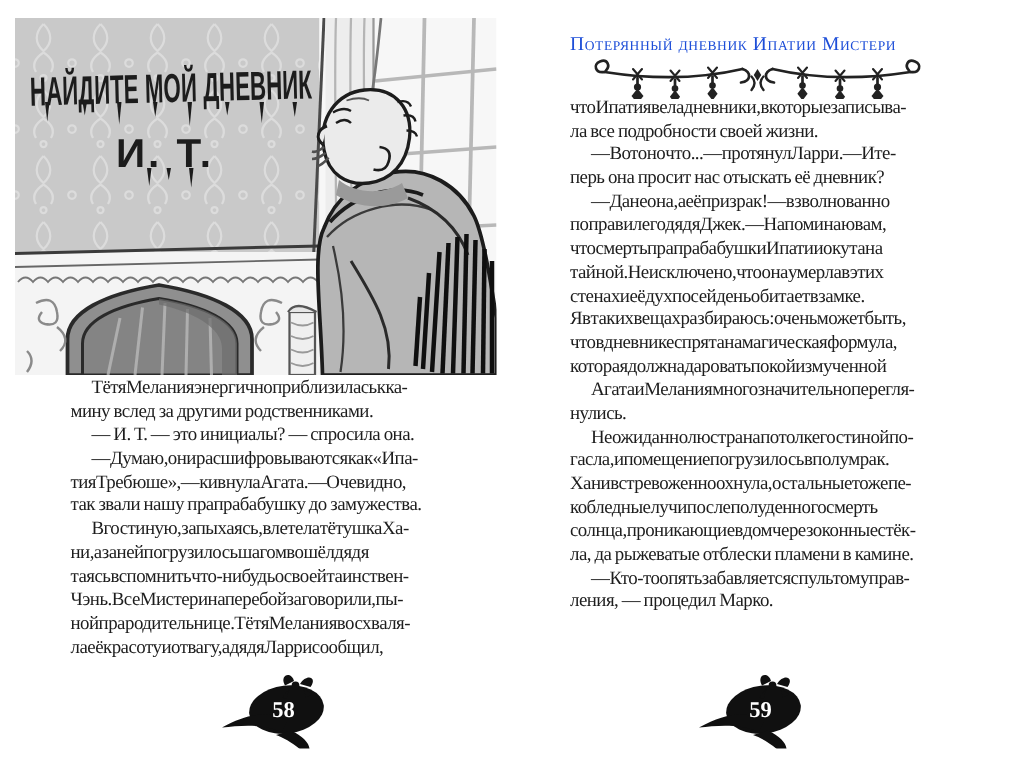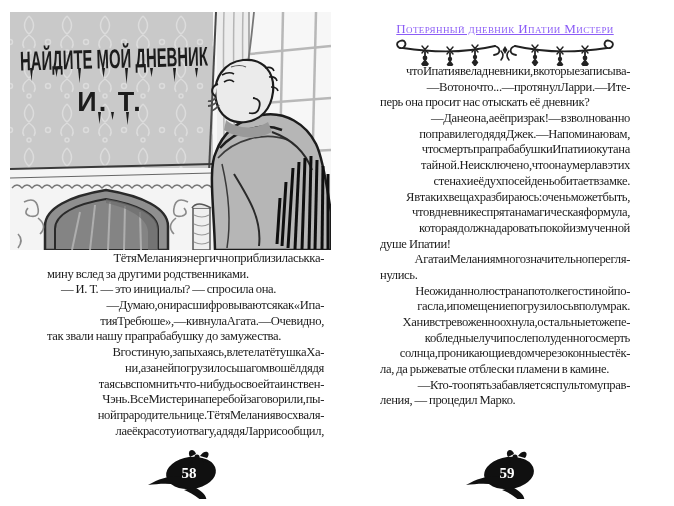--- a/index.html
+++ b/index.html
@@ -17,36 +17,34 @@
   .text-col{
     position:absolute;
     font-size:12.6px;
     letter-spacing:-0.35px;
     word-spacing:-0.5px;
     color:#1d1d1d;
   }
   #left-text{left:47px;top:251px;width:277px;}
   #right-text{left:43px;top:64px;width:250px;}
   .line{
-    display:flex;justify-content:flex-end;
+    display:flex;justify-content:flex-start;
     height:15.7px;line-height:15.7px;
     white-space:nowrap;box-sizing:border-box;
   }
   .line span{display:inline-block;}
   .line.end{display:block;text-align:left;}
   .line.indent{padding-left:14px;}
 
   
   #running-header{
     position:absolute;left:43px;top:21px;width:250px;
-    text-align:center;
     font-variant:small-caps;
     font-size:13px;letter-spacing:0.4px;
-    color:#8b5cf6;
-    text-decoration:underline;
+    color:#1d4ed8;
   }
   #header-ornament{position:absolute;left:56px;top:38px;}
 
   
   #illustration{position:absolute;left:10px;top:12px;}
 
   
   .hat{position:absolute;width:80px;height:52px;}
   #hat-left{left:146px;top:447px;}
   #hat-right{left:127px;top:447px;}
@@ -326,20 +324,21 @@
   <div class="text-col" id="right-text">
       <div class="line">
         <span>что</span>
         <span>Ипатия</span>
         <span>вела</span>
         <span>дневники,</span>
         <span>в</span>
         <span>которые</span>
         <span>записыва-</span>
       </div>
+      <div class="line end">ла все подробности своей жизни.</div>
       <div class="line indent">
         <span>—</span>
         <span>Вот</span>
         <span>оно</span>
         <span>что...</span>
         <span>—</span>
         <span>протянул</span>
         <span>Ларри.</span>
         <span>—</span>
         <span>И</span>
@@ -413,21 +412,20 @@
         <span>магическая</span>
         <span>формула,</span>
       </div>
       <div class="line">
         <span>которая</span>
         <span>должна</span>
         <span>даровать</span>
         <span>покой</span>
         <span>измученной</span>
       </div>
-      <div class="line end">душе Ипатии!</div>
       <div class="line indent">
         <span>Агата</span>
         <span>и</span>
         <span>Мелания</span>
         <span>многозначительно</span>
         <span>перегля-</span>
       </div>
       <div class="line end">нулись.</div>
       <div class="line indent">
         <span>Неожиданно</span>

